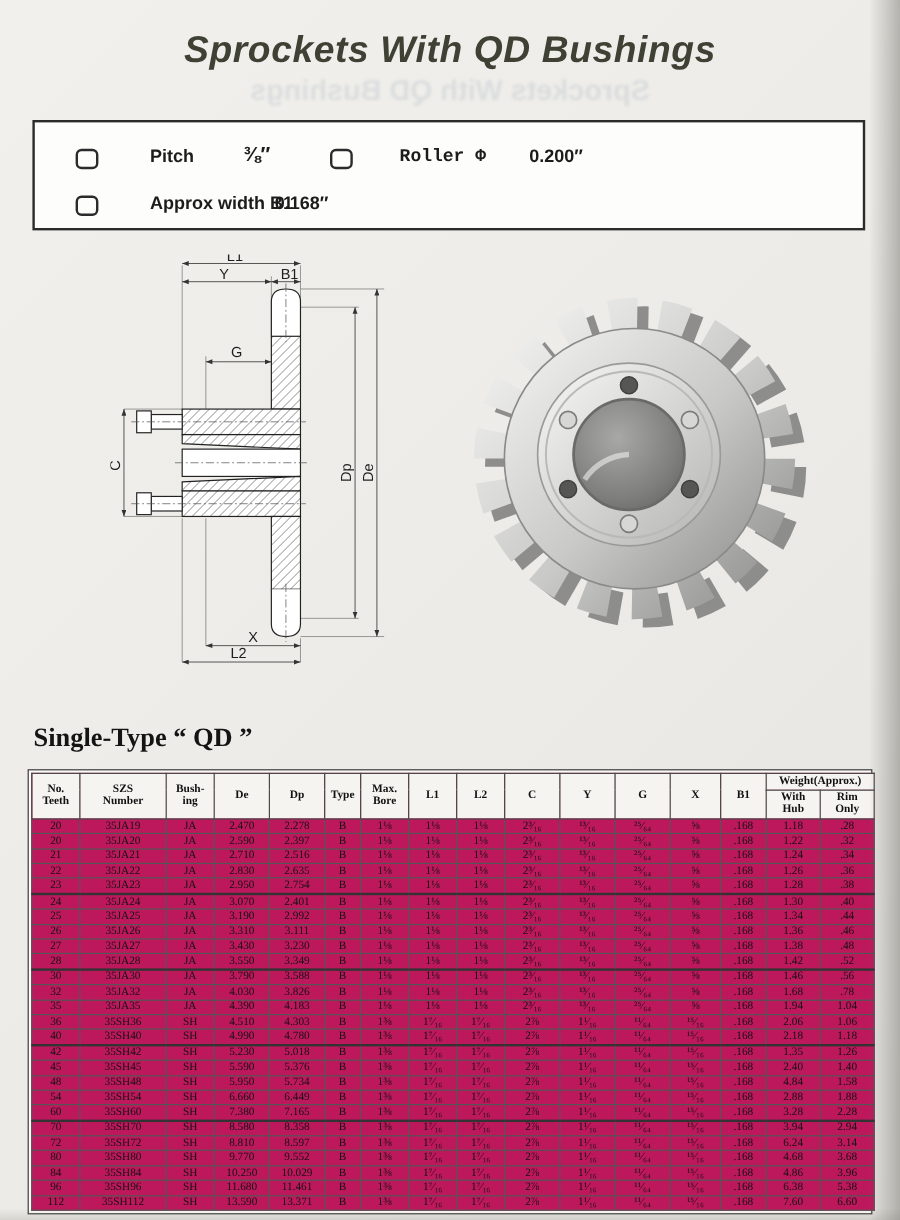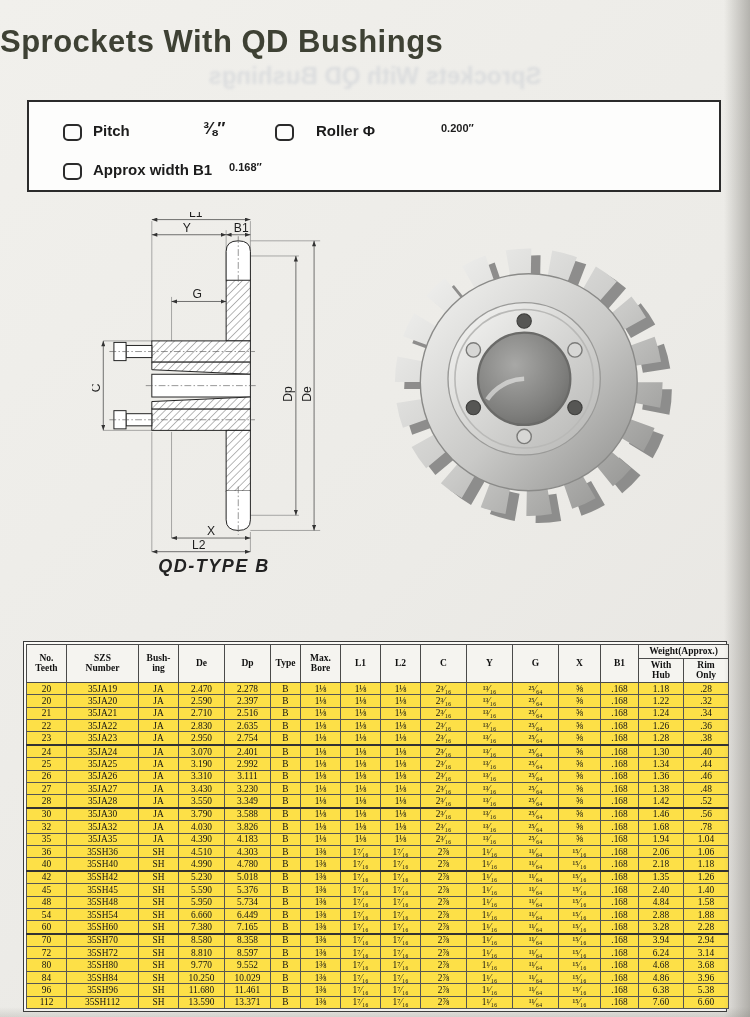--- a/index.html
+++ b/index.html
@@ -6,48 +6,48 @@
   .page{
     position:relative; width:750px; height:1017px; overflow:hidden;
     background:linear-gradient(135deg,#f1f0ec 0%, #ecebe7 55%, #e6e4e0 100%);
     font-family:"Liberation Sans", sans-serif; color:#1c1c1c;
   }
   .edge-right{position:absolute; right:0; top:0; width:26px; height:100%;
     background:linear-gradient(to right, rgba(110,108,100,0), rgba(100,98,92,.42));}
   .edge-bottom{position:absolute; left:0; bottom:0; width:100%; height:10px;
     background:linear-gradient(to bottom, rgba(110,108,100,0), rgba(110,108,100,.18));}
 
-  .title{position:absolute; top:24px; left:0; width:100%; text-align:left;
-    font-size:31px; font-weight:bold; letter-spacing:.5px; color:#3e4134;}
+  .title{position:absolute; top:24px; left:0; width:100%; text-align:center;
+    font-size:31px; font-weight:bold; letter-spacing:.5px; color:#3e4134;font-style:italic;}
   .ghost{position:absolute; top:62px; left:0; width:100%; text-align:center;
     font-size:24px; font-weight:bold; color:#8d99b0; opacity:.20;
     transform:scaleX(-1); filter:blur(1.4px); pointer-events:none;}
 
   .spec-box{position:absolute; left:27px; top:100px; width:694px; height:92px;
     background:#fdfdfc; border:2px solid #2b2b2b; box-sizing:border-box;}
   .spec-box .bullet{position:absolute; width:15px; height:13px;
     border:2px solid #2b2b2b; border-radius:5px; background:transparent;}
-  .spec-label{position:absolute; font-weight:bold; font-size:15px; white-space:nowrap;}
-  .spec-value{position:absolute; font-weight:bold; font-size:11px; white-space:nowrap;}
+  .spec-label{position:absolute; font-weight:bold; font-size:15px; white-space:nowrap;margin-left:32px;}
+  .spec-value{position:absolute; font-weight:bold; font-size:15px; white-space:nowrap;}
   .b1{left:34px; top:22px;} .b2{left:246px; top:22px;} .b3{left:34px; top:61px;}
   .pitch-label{left:64px; top:20px;} .pitch-value{left:174px; top:17px; font-size:17px;}
-  .roller-label{left:287px; top:20px;} .roller-value{left:412px; top:20px;}
+  .roller-label{left:272px; top:20px;font-family:Liberation Mono, monospace;} .roller-value{left:412px; top:20px;}
   .tw-label{left:64px; top:59px;} .tw-value{left:184px; top:59px;margin-left:16px;}
 
   .xsec{position:absolute; left:92px; top:212px;}
   .gear{position:absolute; left:388px; top:238px;}
   .diagram-caption{position:absolute; left:92px; top:556px; width:244px; text-align:center;
     font-size:18px; font-weight:bold; font-style:italic; letter-spacing:1.5px; color:#222;}
 
   .section-heading{position:absolute; left:28px; top:602px;
     font-family:"Liberation Serif", serif; font-size:22px; font-weight:bold; color:#141414;}
 
   .table-frame{position:absolute; left:23px; top:641px; width:704px;
     border:1.5px solid #3a3a3a; background:#fbfaf7; padding:2px; box-sizing:border-box;}
-  table.spec{border-collapse:collapse; table-layout:fixed; width:697px; border:1.5px solid #222; background:#fde047;}
+  table.spec{border-collapse:collapse; table-layout:fixed; width:697px; border:1.5px solid #222; background:#be185d;}
   table.spec th{border:1px solid #4a4a4a; font-family:"Liberation Serif", serif;
     font-weight:bold; font-size:9.5px; line-height:1.12; white-space:pre-line;
     padding:1px 0; text-align:center; vertical-align:middle; background:#f5f4f0; color:#111;}
   table.spec td{border:0.8px solid #555; font-family:"Liberation Serif", serif;
     font-size:9.4px; text-align:center; vertical-align:middle; padding:0; height:11.4px;
     line-height:10px; color:#111; white-space:nowrap; overflow:hidden;}
   table.spec tr.group td{border-top:2px solid #333;}
   .dimtext{font-family:"Liberation Sans", sans-serif; font-size:16px; fill:#1e1e1e;}
 </style>
 </head>
@@ -179,22 +179,22 @@
       <circle cx="162" cy="97" r="6.2" fill="#d7d7d5" stroke="#7b7b79" stroke-width="1.2"></circle>
       <circle cx="162" cy="147" r="6.2" fill="#565654" stroke="#3f3f3d" stroke-width="1"></circle>
       <circle cx="118" cy="172" r="6.2" fill="#d7d7d5" stroke="#7b7b79" stroke-width="1.2"></circle>
       <circle cx="74" cy="147" r="6.2" fill="#565654" stroke="#3f3f3d" stroke-width="1"></circle>
       <circle cx="74" cy="97" r="6.2" fill="#d7d7d5" stroke="#7b7b79" stroke-width="1.2"></circle>
     </g>
     <circle cx="118" cy="122" r="40" fill="url(#gbore)" stroke="#6a6a68" stroke-width="2"></circle>
     <path d="M86,100 A40,40 0 0 1 118,82" fill="none" stroke="#eeeeec" stroke-width="4" opacity=".6" transform="translate(0,40)"></path>
   </svg>
 
-  <div class="diagram-caption">QD-TYPE B</div>
-
+
+  <div class="section-heading">Single-Type “ QD ”</div>
 
   <div class="table-frame">
     <table class="spec" id="spec-table">
       <colgroup>
         <col style="width:40px">
           <col style="width:72px">
           <col style="width:40px">
         <col style="width:46px">
           <col style="width:46px">
           <col style="width:30px">

